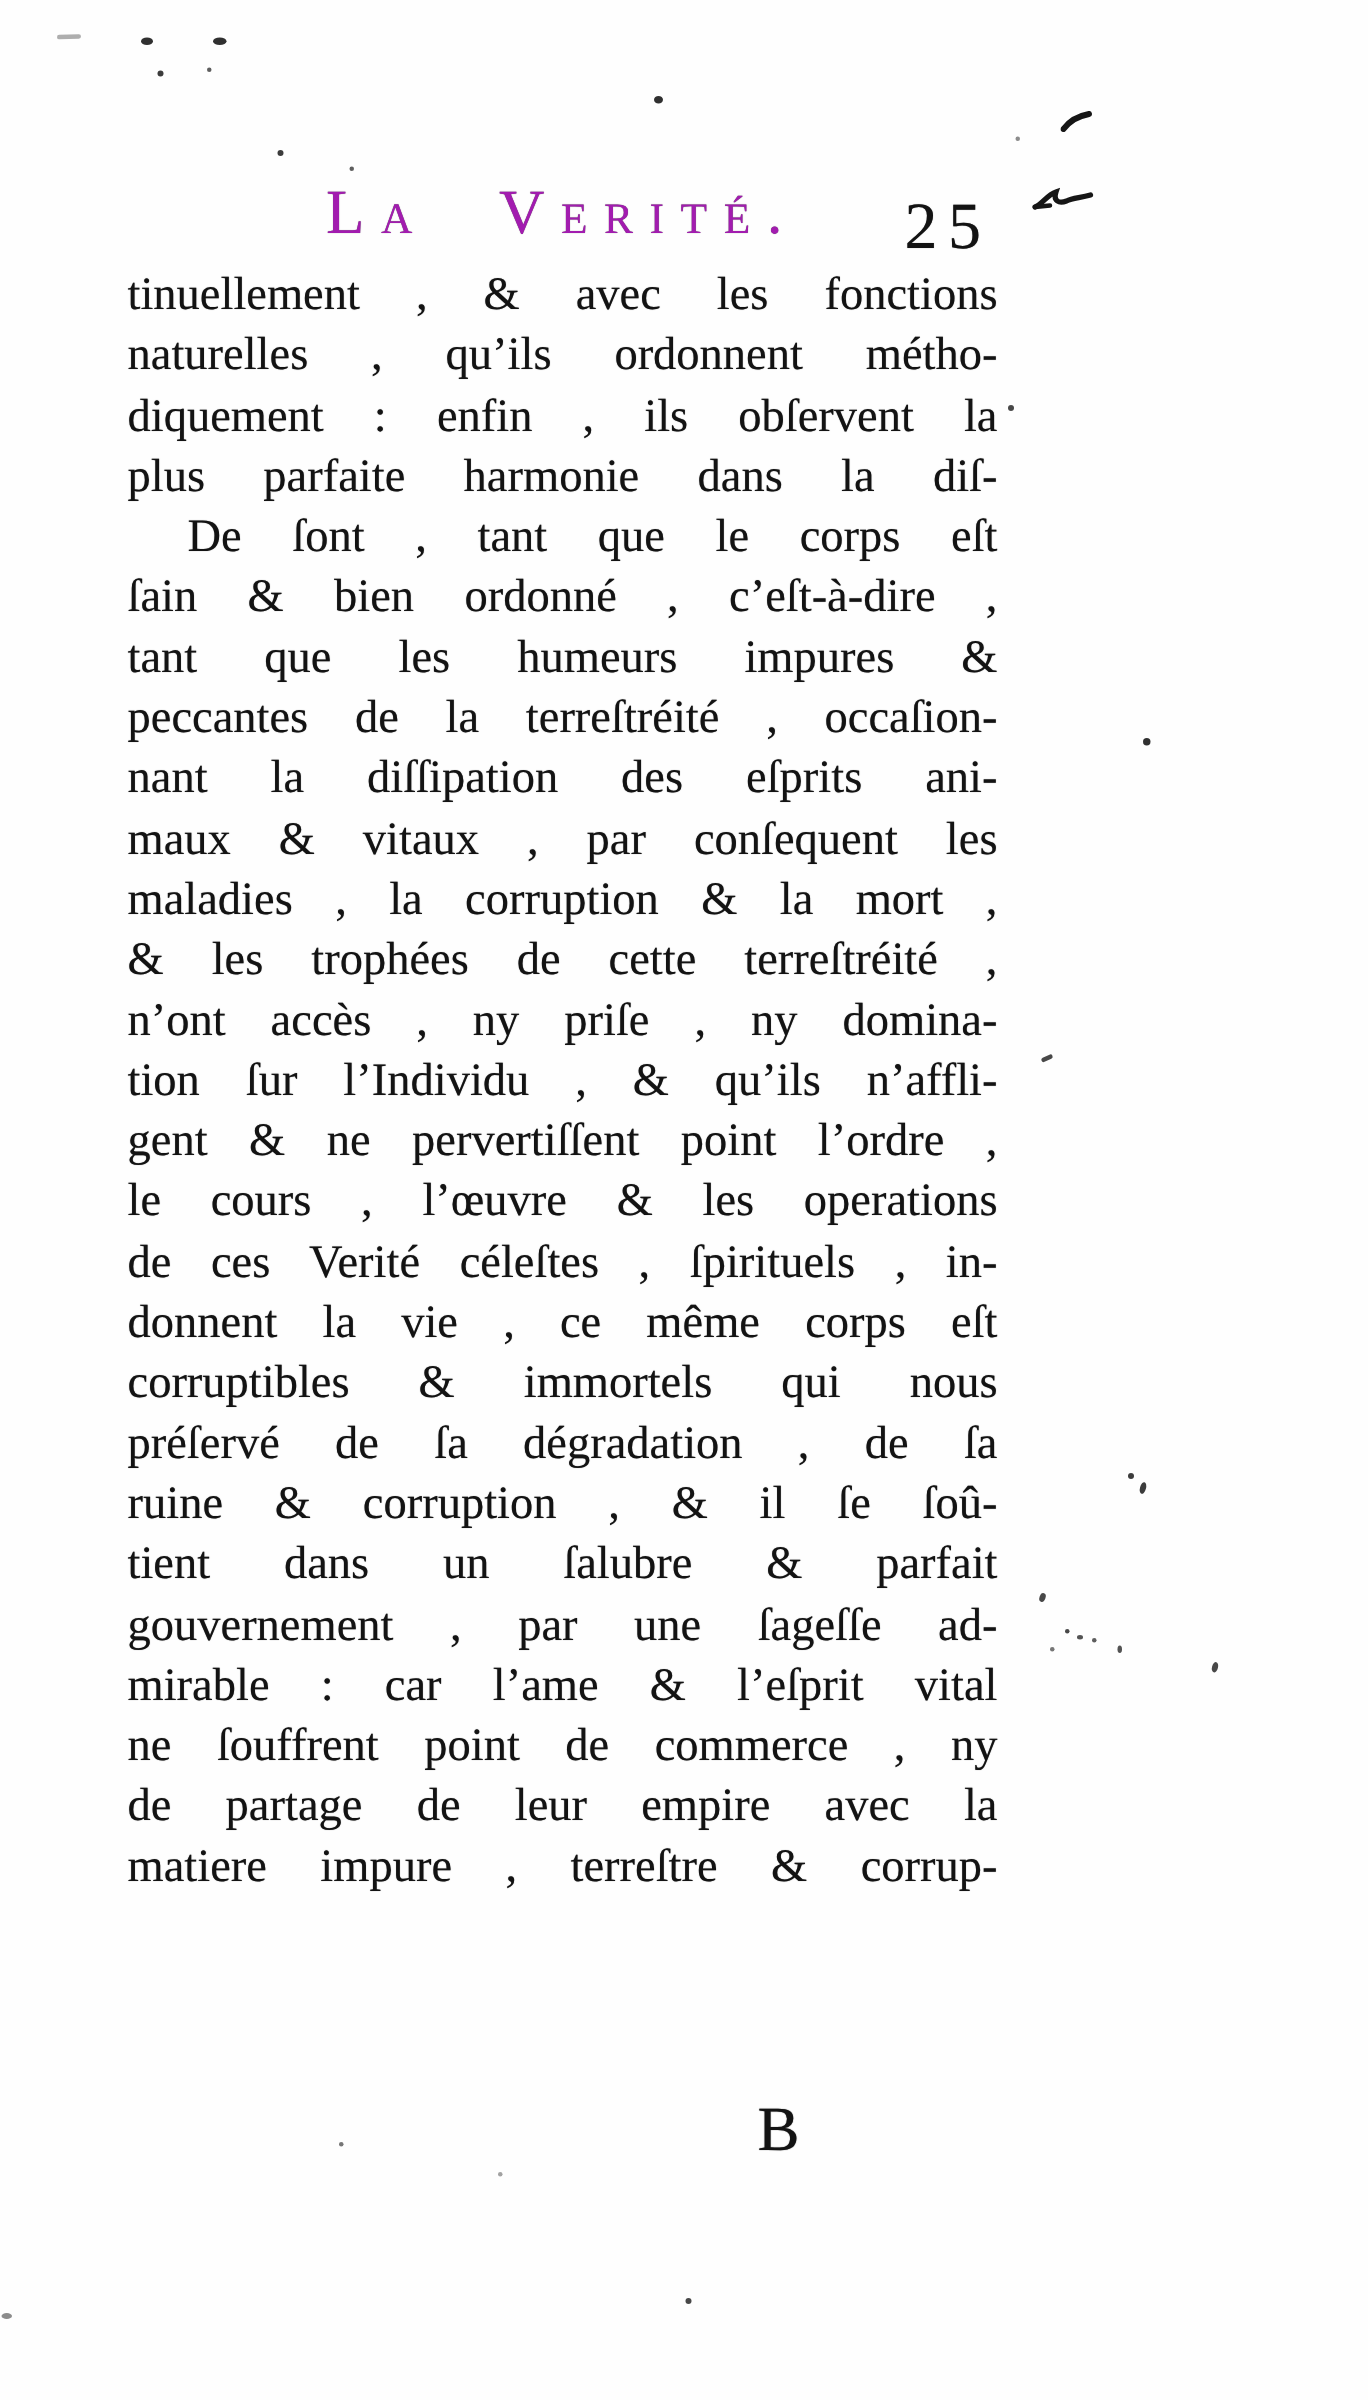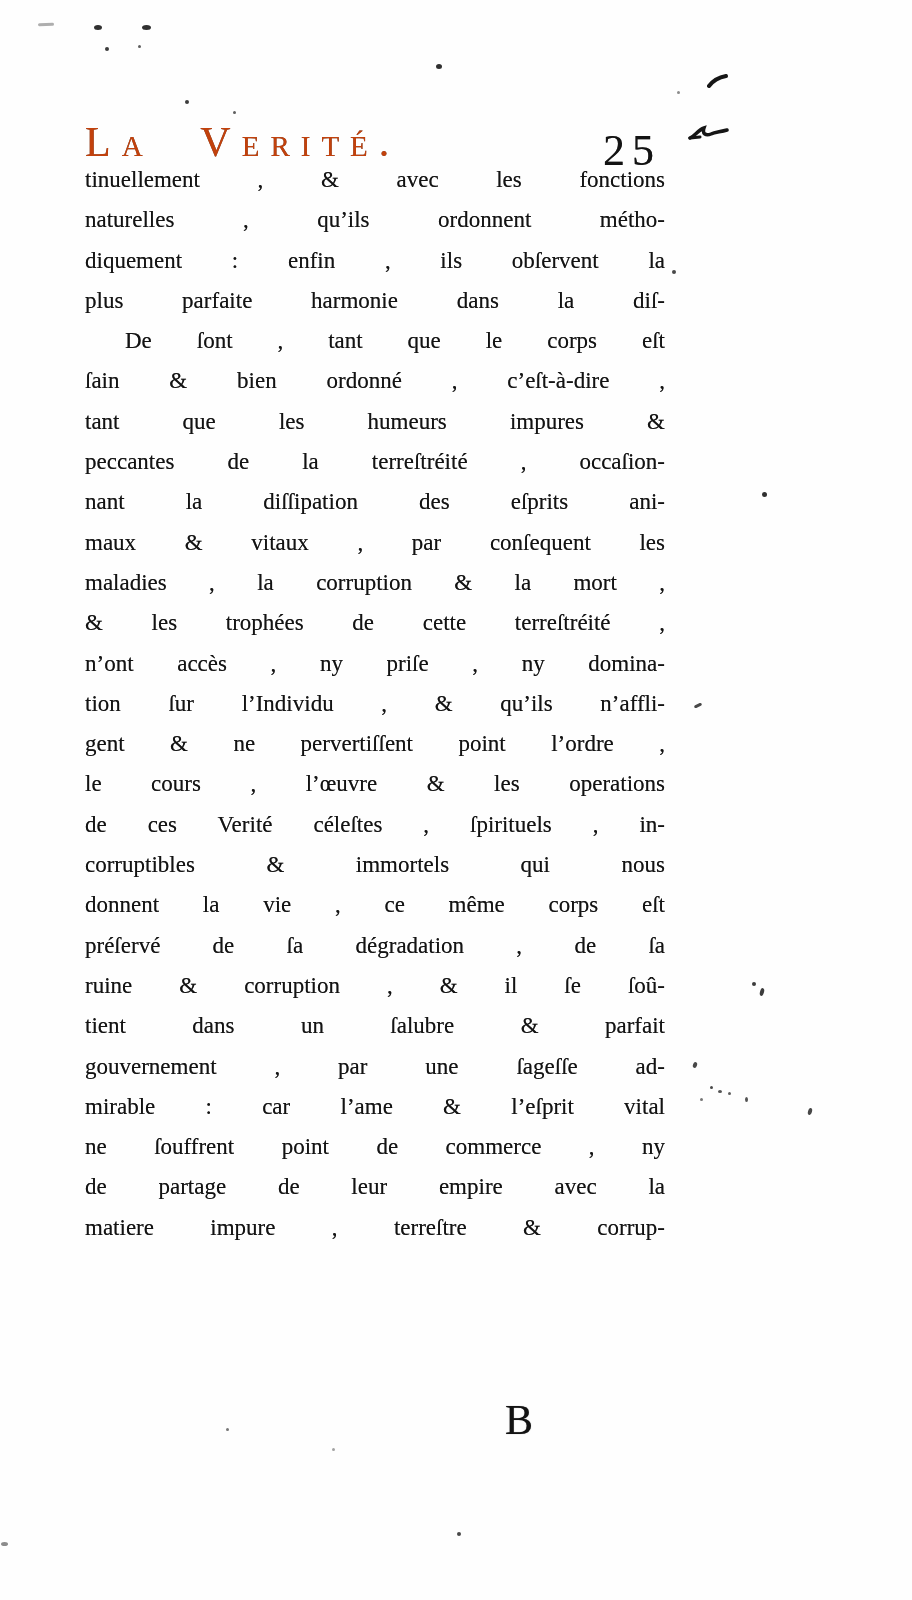--- a/index.html
+++ b/index.html
@@ -16,43 +16,43 @@
   }
   .ink { color: #131313; }
 
   
   .header {
     position: absolute;
     left: 85px; top: 118px; width: 580px; height: 56px;
   }
   .running-title {
     display: block;
-    text-align: left;
+    text-align: center;
     font-variant: small-caps;
     font-size: 42px;
     letter-spacing: 11px;
     word-spacing: 26px;
-    color: #c2410c;
+    color: #a21caf;
     text-shadow: 0 0 0.5px rgba(0,0,0,0.65);
     white-space: nowrap;
   }
   .page-number {
     position: absolute;
     right: 4px; top: 7px;
     font-size: 44px;
     letter-spacing: 7px;
     color: #131313;
     text-shadow: 0 0 0.5px rgba(0,0,0,0.65);
   }
 
   
   .body-text {
     position: absolute;
-    left: 85px; top: 160px; width: 580px;
-    font-size: 23px;
+    left: 85px; top: 176px; width: 580px;
+    font-size: 31px;
     color: #131313;
     text-shadow: 0 0 0.6px rgba(0,0,0,0.55);
   }
   .line {
     height: 40.3px;
     line-height: 40.3px;
     text-align: justify;
     text-align-last: justify;
     white-space: normal;
   }
@@ -101,22 +101,22 @@
       <div class="line">peccantes de la terreſtréité , occaſion-</div>
       <div class="line">nant la diſſipation des eſprits ani-</div>
       <div class="line">maux &amp; vitaux , par conſequent les</div>
       <div class="line">maladies , la corruption &amp; la mort ,</div>
       <div class="line">&amp; les trophées de cette terreſtréité ,</div>
       <div class="line">n’ont accès , ny priſe , ny domina-</div>
       <div class="line">tion ſur l’Individu , &amp; qu’ils n’affli-</div>
       <div class="line">gent &amp; ne pervertiſſent point l’ordre ,</div>
       <div class="line">le cours , l’œuvre &amp; les operations</div>
       <div class="line">de ces Verité céleſtes , ſpirituels , in-</div>
+      <div class="line">donnent la vie , ce même corps eſt</div>
       <div class="line">corruptibles &amp; immortels qui nous</div>
-      <div class="line">donnent la vie , ce même corps eſt</div>
       <div class="line">préſervé de ſa dégradation , de ſa</div>
       <div class="line">ruine &amp; corruption , &amp; il ſe ſoû-</div>
       <div class="line">tient dans un ſalubre &amp; parfait</div>
       <div class="line">gouvernement , par une ſageſſe ad-</div>
       <div class="line">mirable : car l’ame &amp; l’eſprit vital</div>
       <div class="line">ne ſouffrent point de commerce , ny</div>
       <div class="line">de partage de leur empire avec la</div>
       <div class="line">matiere impure , terreſtre &amp; corrup-</div>
     </div>
 

